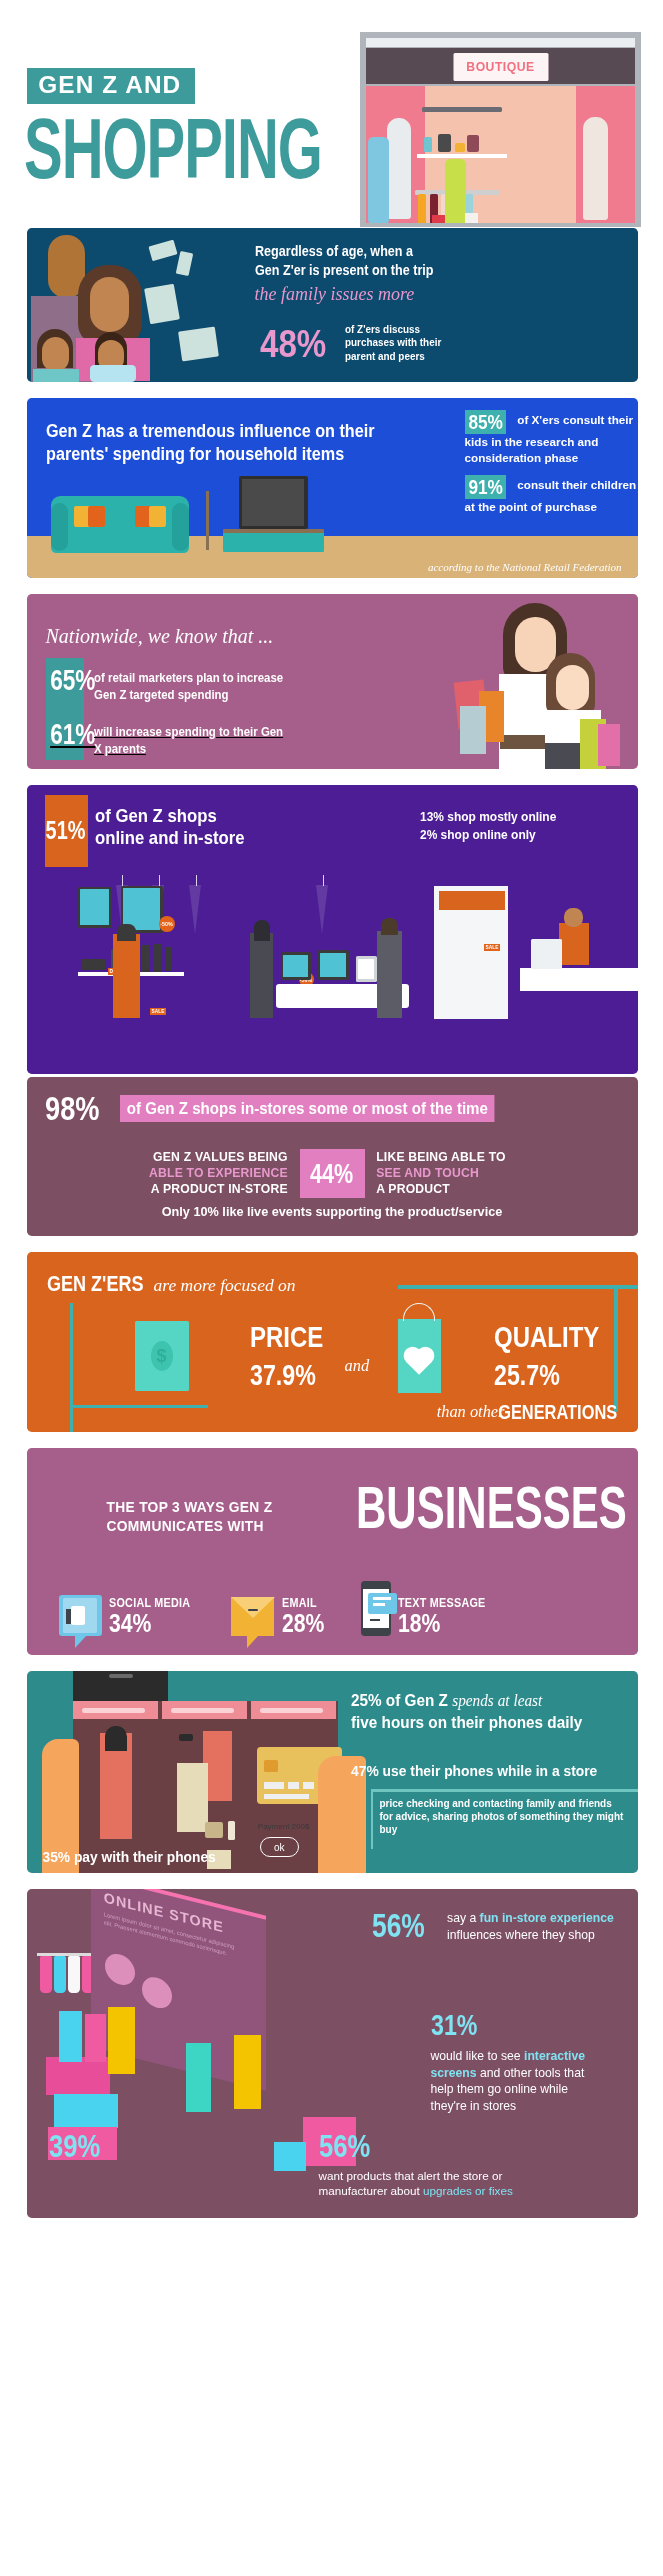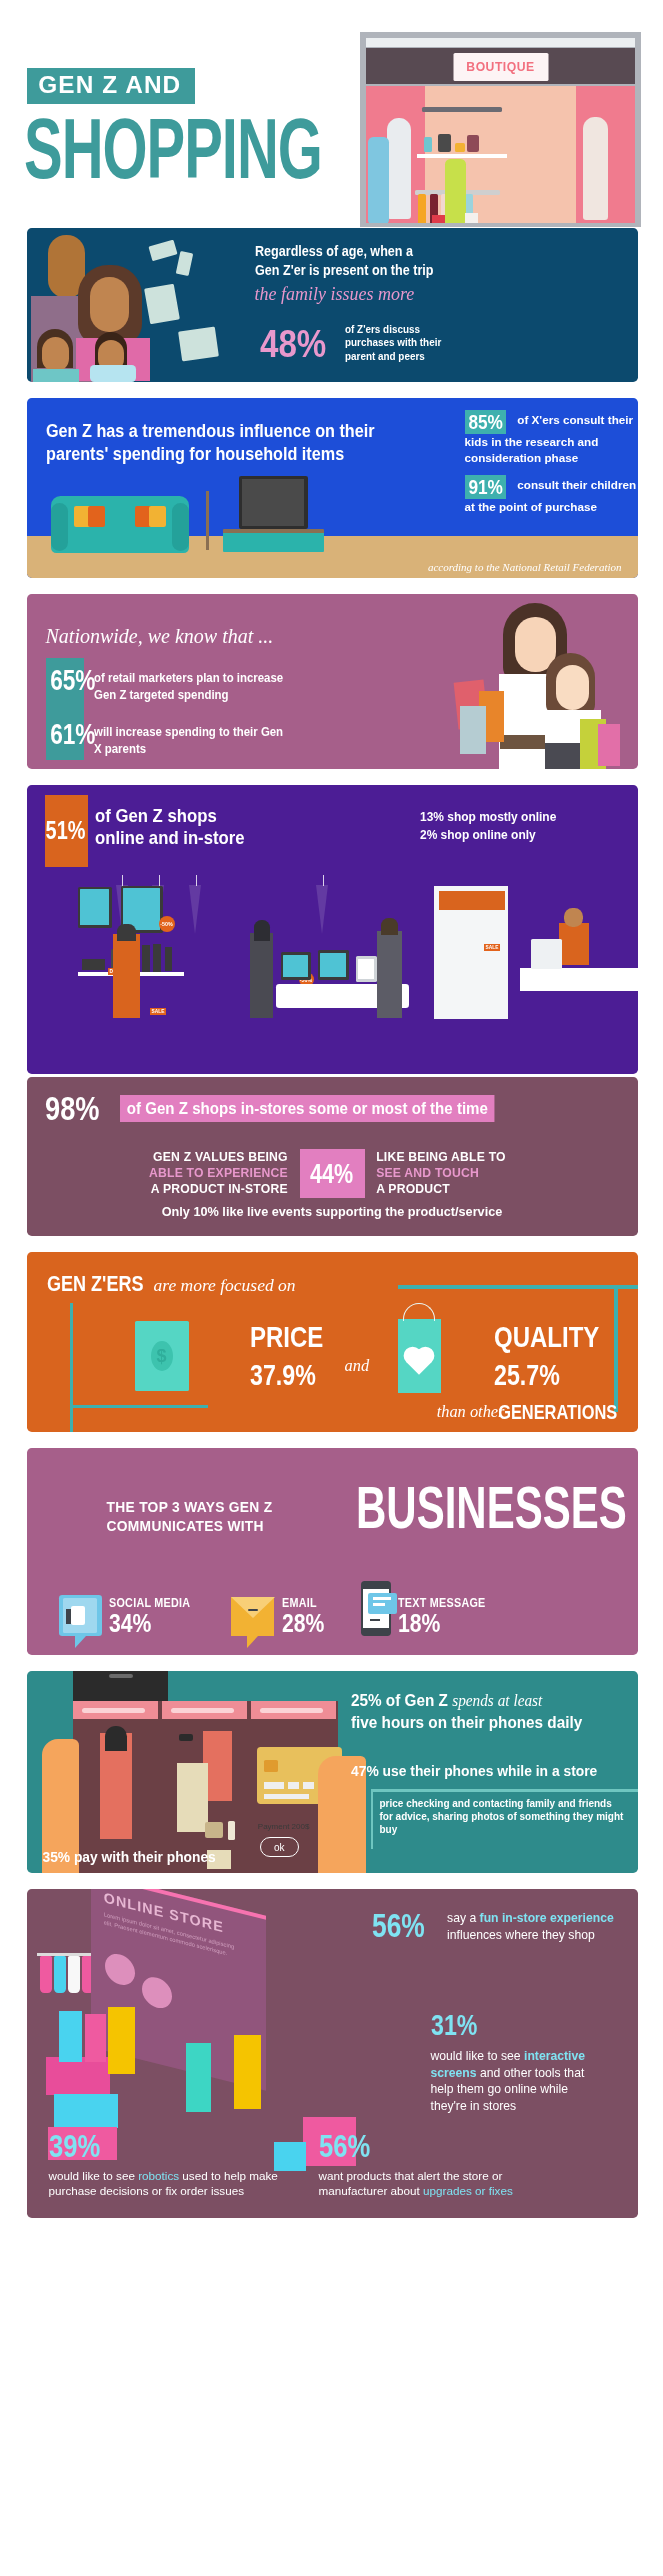--- a/index.html
+++ b/index.html
@@ -96,21 +96,21 @@
   .tvstand { position:absolute; left:196px; bottom:26.5px; width:101px; height:23px; background:#2bb3ab;
              border-top:4.8px solid #8a6f52; border-radius:1.1px; }
   .plant { position:absolute; left:179px; bottom:27.6px; width:3.2px; height:59px; background:#8a6f52; }
 
   
   .p3 { background:#a65f8a; height:175px; }
   .p3 .script { position:absolute; left:19px; top:31px; color:#fff; font-size:20px;
                 font-style:italic; font-family:"Liberation Serif", serif; }
   .p3 .bar { position:absolute; left:19px; top:64px; width:38px; height:102px; background:#3e9b9b; }
   .p3 .r { position:absolute; display:flex; align-items:flex-start; gap:10.6px; left:19px; }
-  .p3 .r1 { top:73px; } .p3 .r2 { top:127px; }
+  .p3 .r1 { top:73px; } .p3 .r2 { top:127px;text-decoration:underline; }
   .p3 .n { color:#fff; font-size:29px; font-weight:bold; width:38px; text-align:center;
            line-height:.95; transform:scaleX(.78); transform-origin:center; }
   .p3 .t { color:#fff; font-size:12.7px; line-height:1.35; font-weight:bold; padding-top:3.2px;
            font-family:"Liberation Sans Narrow","Liberation Sans",sans-serif;
            transform:scaleX(.9); transform-origin:left; }
   .p3 .art { position:absolute; right:10.6px; top:0; width:186px; height:175px; }
 
   
   .p4 { background:#4c1d95; height:289px; }
   .p4 .box { position:absolute; left:18px; top:9.5px; width:43px; height:72px; background:#d9641e;
@@ -645,21 +645,20 @@
     </div>
 
     <div class="sc31">
       <div class="numS">31%</div>
       <div class="tx" style="width:175px;margin-top:8px"><span>would like to see </span><span class="hl">interactive screens</span><span> and other tools that help them go online while they're in stores</span></div>
     </div>
 
     <div class="bottomrow">
       <div class="bcol">
         <div class="bnum">39%</div>
-        <div class="btx"><span>would like to see </span><span class="hl">robotics</span><span> used to help make purchase decisions or fix order issues</span></div>
       </div>
       <div class="bcol">
         <div class="bnum">56%</div>
         <div class="btx"><span>want products that alert the store or manufacturer about </span><span class="hl">upgrades or fixes</span></div>
       </div>
     </div>
   </div>
 
   <div class="gap"></div>
 </div>

